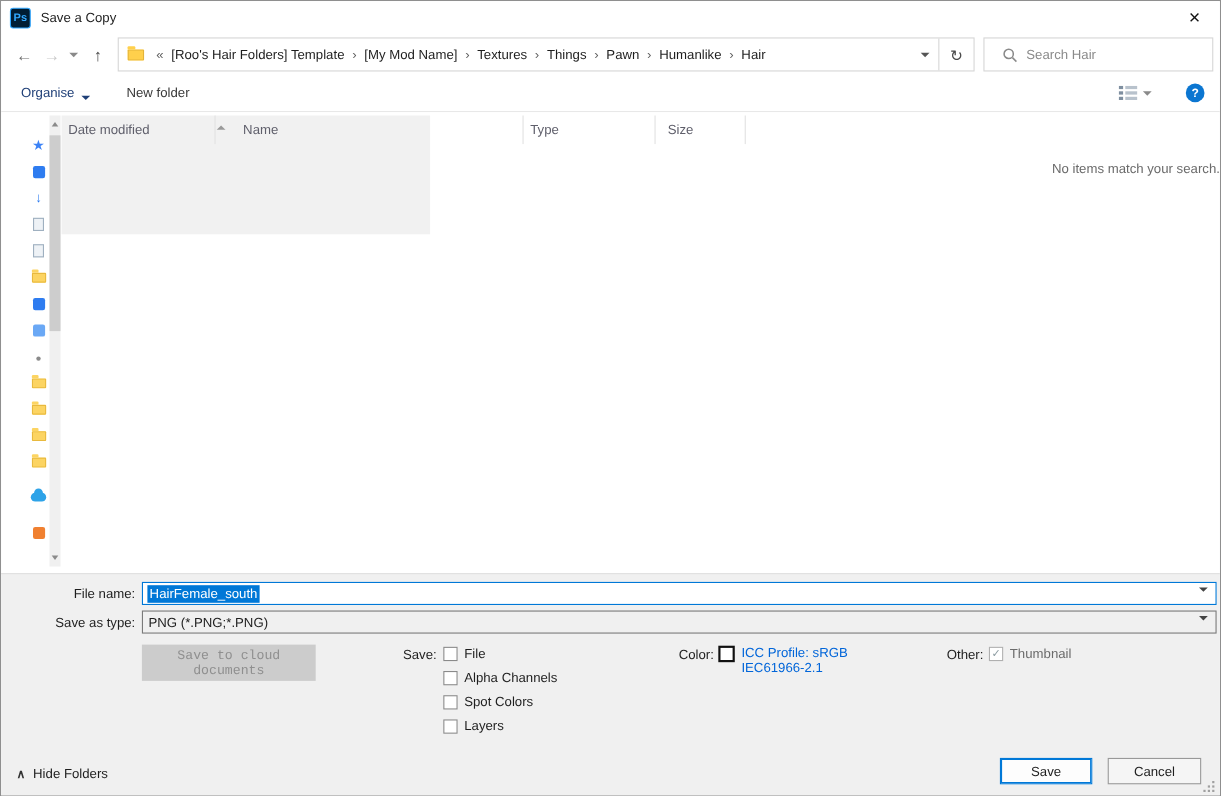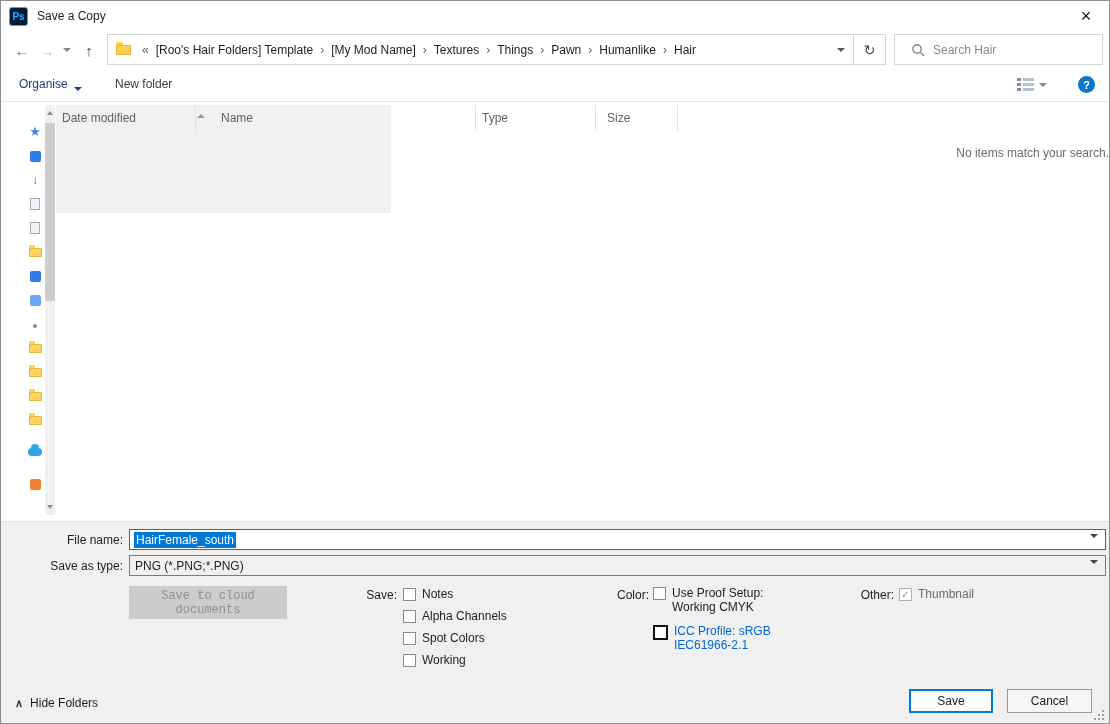--- a/index.html
+++ b/index.html
@@ -282,45 +282,38 @@
       <span>PNG (*.PNG;*.PNG)</span>
       <span class="combo-arrow"><span class="tri-down"></span></span>
     </div>
 
     <button class="cloud-save-btn">Save to cloud documents</button>
 
     <div class="group-label gl-save">Save:</div>
     <div class="chk-group save-group">
       <label class="chk">
         <span class="box"></span>
-        <span class="lbl">Notes</span>
+        <span class="lbl">File</span>
       </label>
       <label class="chk">
         <span class="box"></span>
         <span class="lbl">Alpha Channels</span>
       </label>
       <label class="chk">
         <span class="box"></span>
         <span class="lbl">Spot Colors</span>
       </label>
       <label class="chk">
         <span class="box"></span>
-        <span class="lbl">Working</span>
+        <span class="lbl">Layers</span>
       </label>
     </div>
 
     <div class="group-label gl-color">Color:</div>
     <div class="chk-group color-group">
-      <label class="chk twoline">
-        <span class="box"></span>
-        <span class="lines">
-          <div>Use Proof Setup:</div>
-          <div>Working CMYK</div>
-        </span>
-      </label>
       <label class="chk twoline icc">
         <span class="box"></span>
         <span class="lines">
           <div>ICC Profile:  sRGB</div>
           <div>IEC61966-2.1</div>
         </span>
       </label>
     </div>
 
     <div class="group-label gl-other">Other:</div>

